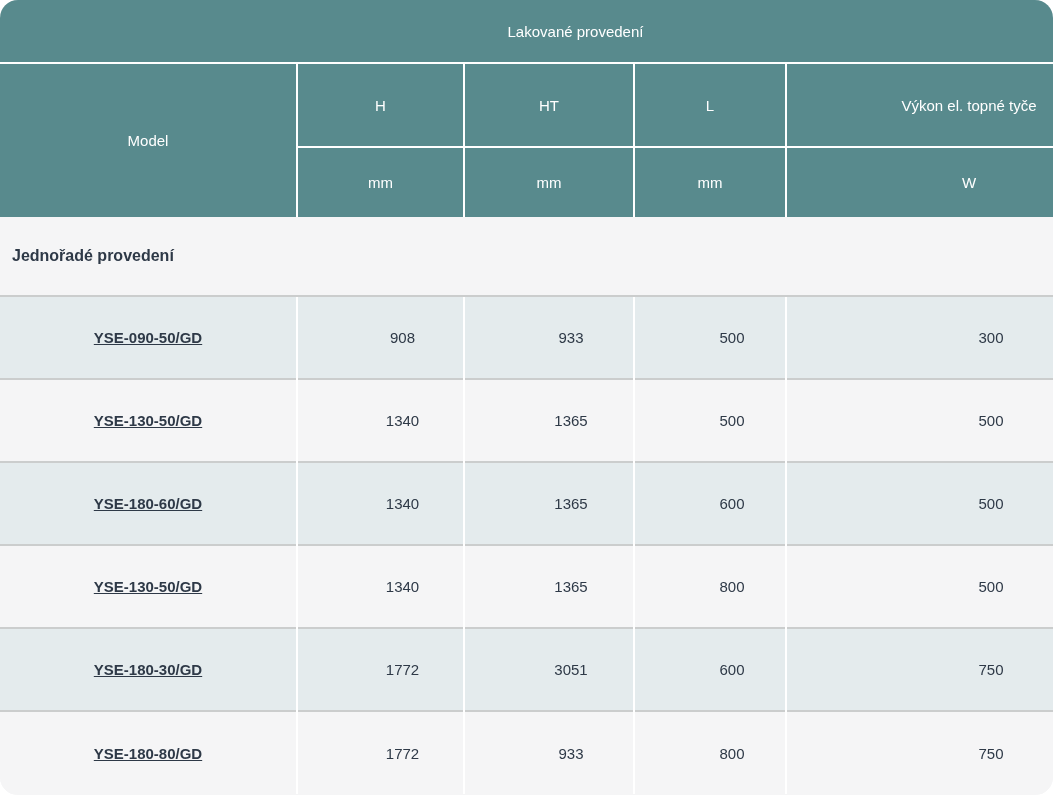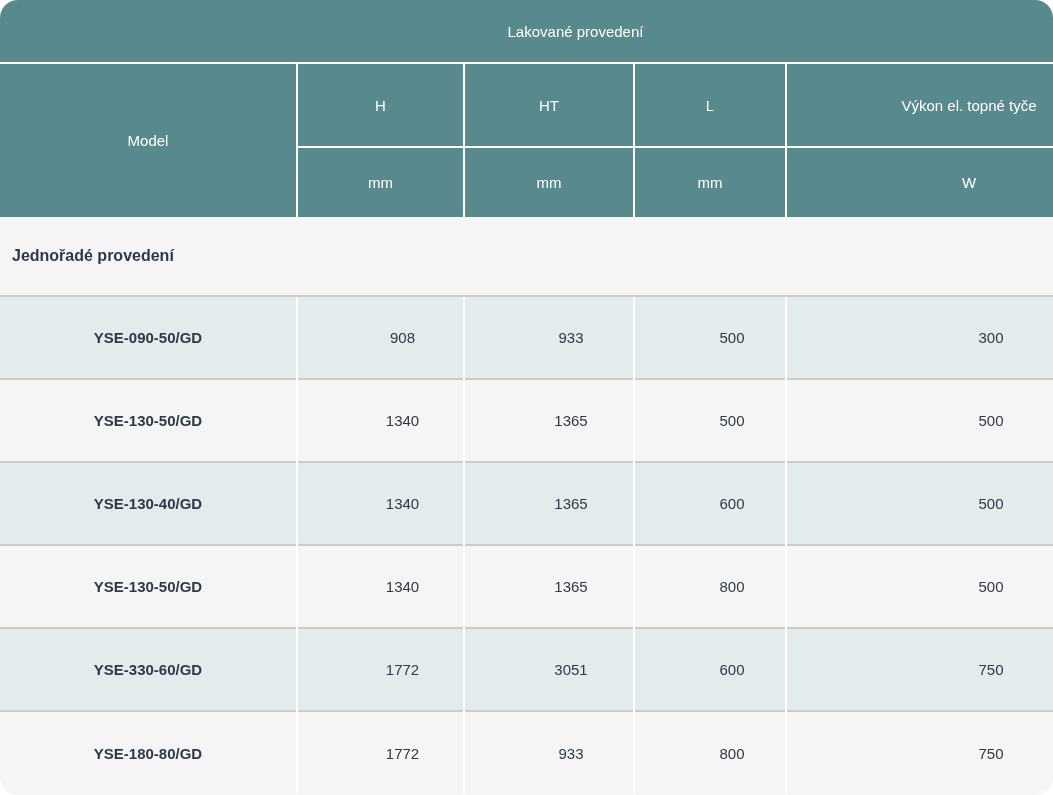--- a/index.html
+++ b/index.html
@@ -69,21 +69,21 @@
     font-weight: 700;
     font-size: 16px;
   }
   tr.data-row td {
     height: 83px;
     border-top: 2px solid var(--row_divider);
   }
   tr.data-row td + td { border-left: 2px solid var(--cell_divider); padding-left: 44px; }
   tr.data-row.alt-blue td { background: var(--row_alt_blue); }
   tr.data-row.alt-gray td { background: var(--row_alt_gray); margin-top: 28px; }
-  td.model-cell { font-weight: 700; }
+  td.model-cell { font-weight: 700; text-decoration: underline; }
 </style>
 </head>
 <body>
 
 <div class="viewport">
   <table class="spec-table">
     <colgroup>
       <col class="c-model">
         <col class="c-h">
         <col class="c-ht">
@@ -121,35 +121,35 @@
         <td>300</td>
       </tr>
       <tr class="data-row alt-gray">
         <td class="model-cell">YSE-130-50/GD</td>
         <td>1340</td>
         <td>1365</td>
         <td>500</td>
         <td>500</td>
       </tr>
       <tr class="data-row alt-blue">
-        <td class="model-cell">YSE-130-40/GD</td>
+        <td class="model-cell">YSE-180-60/GD</td>
         <td>1340</td>
         <td>1365</td>
         <td>600</td>
         <td>500</td>
       </tr>
       <tr class="data-row alt-gray">
         <td class="model-cell">YSE-130-50/GD</td>
         <td>1340</td>
         <td>1365</td>
         <td>800</td>
         <td>500</td>
       </tr>
       <tr class="data-row alt-blue">
-        <td class="model-cell">YSE-330-60/GD</td>
+        <td class="model-cell">YSE-180-30/GD</td>
         <td>1772</td>
         <td>3051</td>
         <td>600</td>
         <td>750</td>
       </tr>
       <tr class="data-row alt-gray">
         <td class="model-cell">YSE-180-80/GD</td>
         <td>1772</td>
         <td>933</td>
         <td>800</td>

